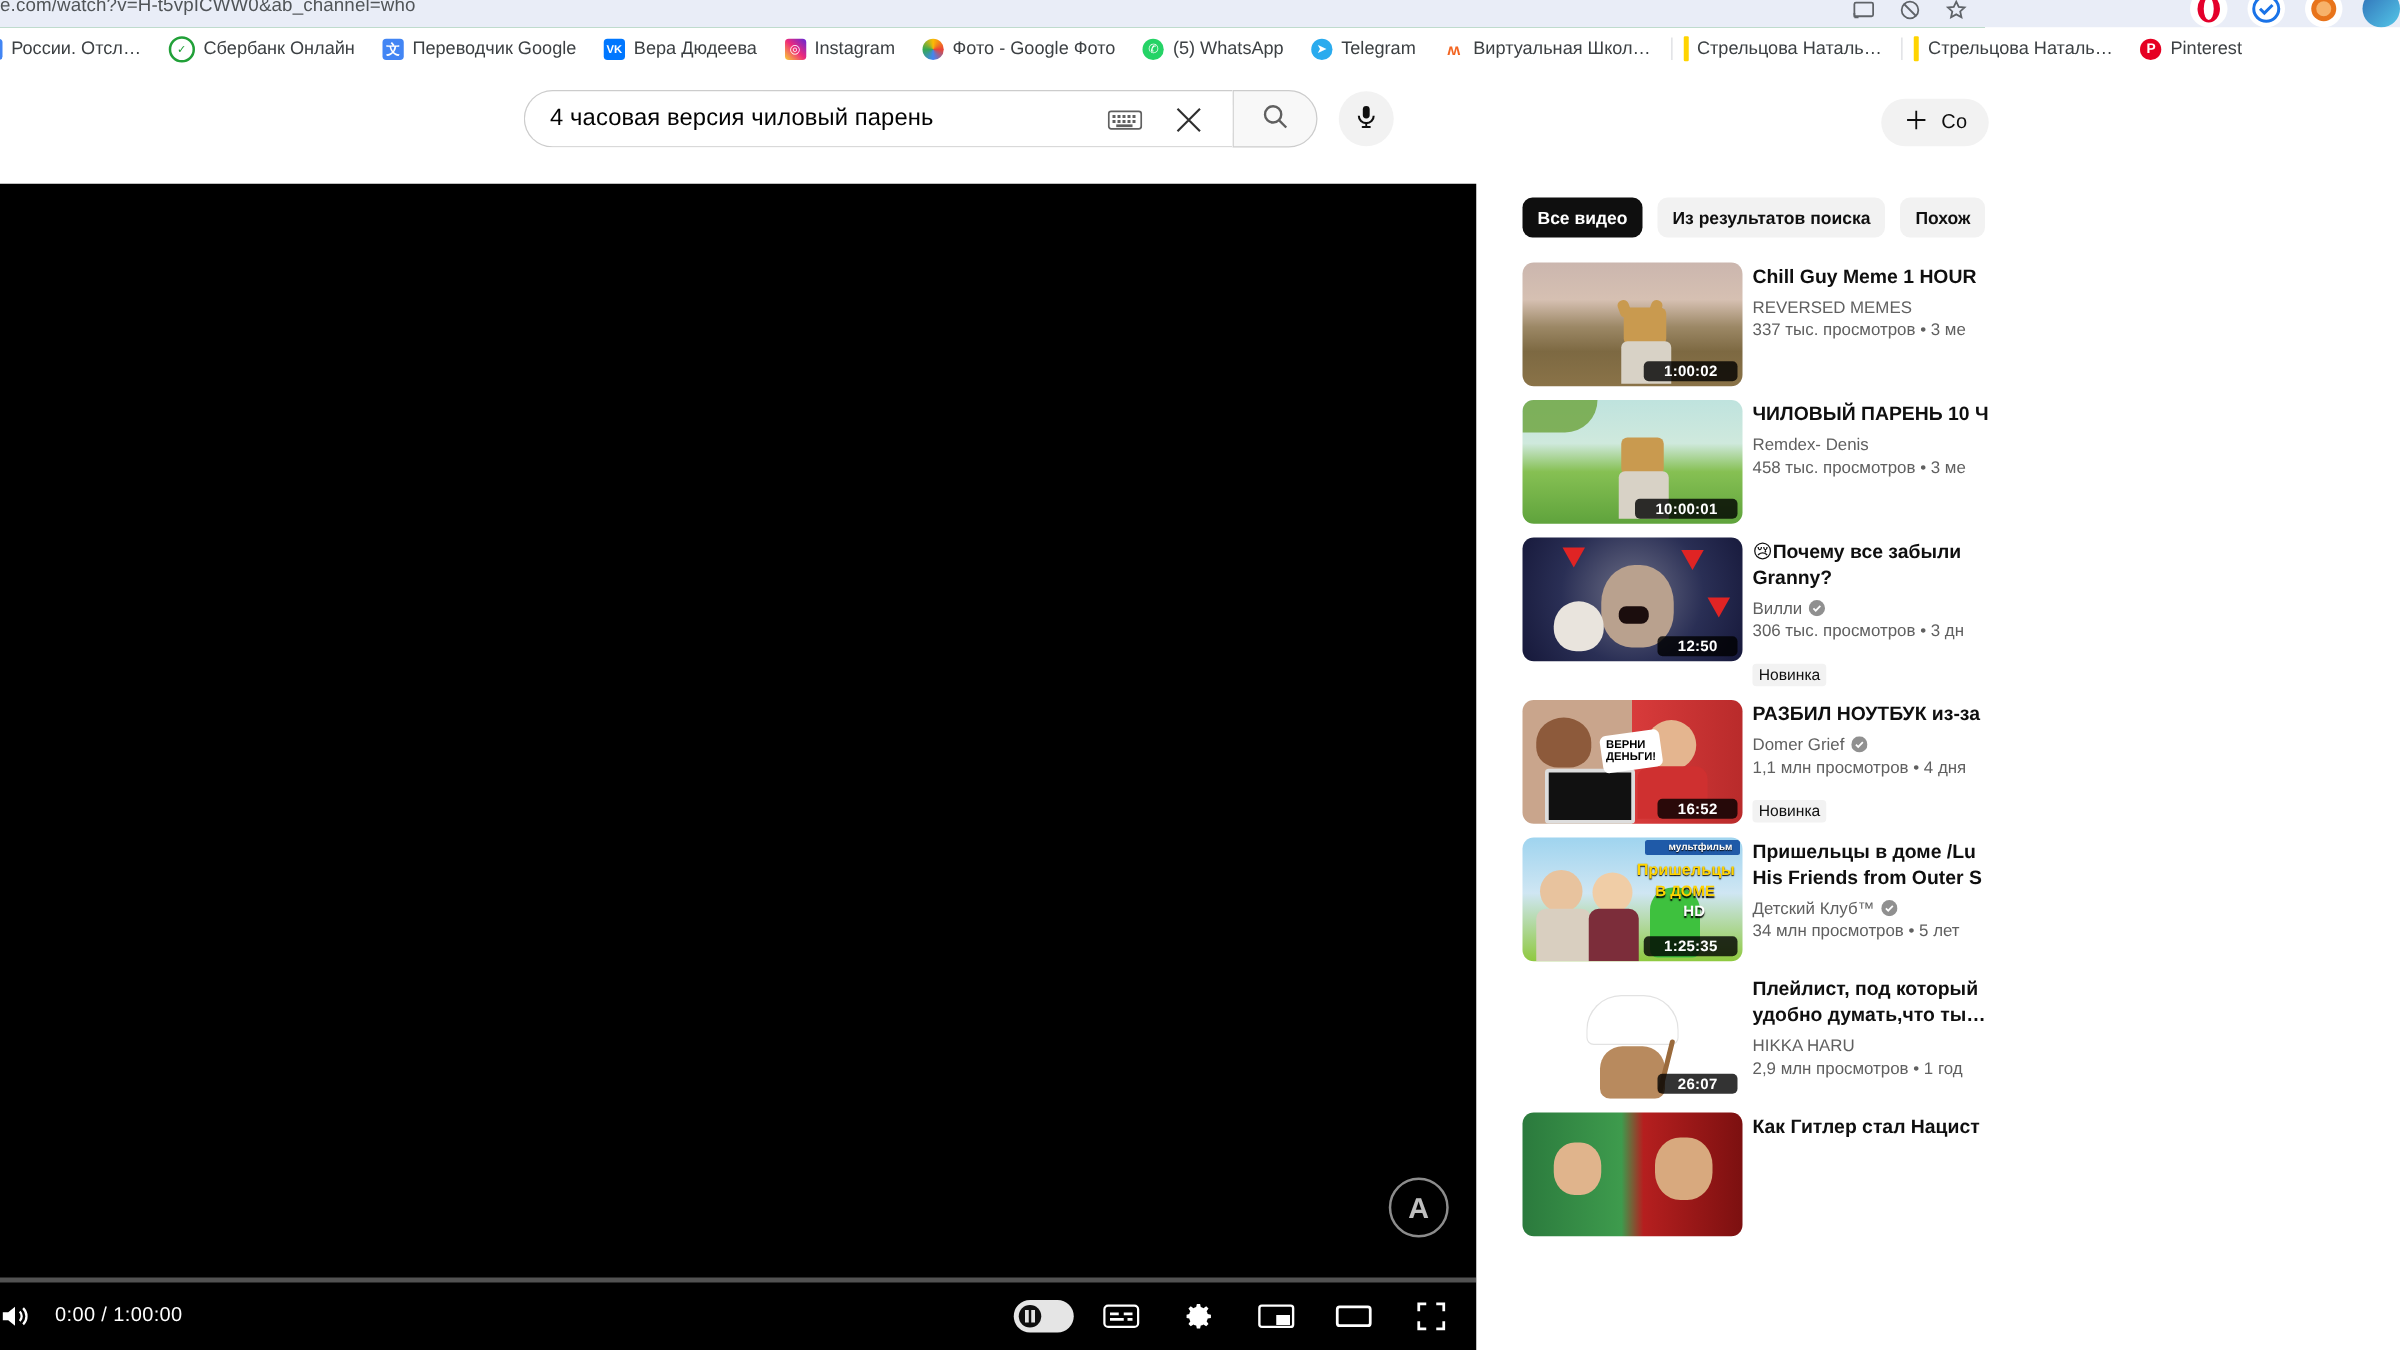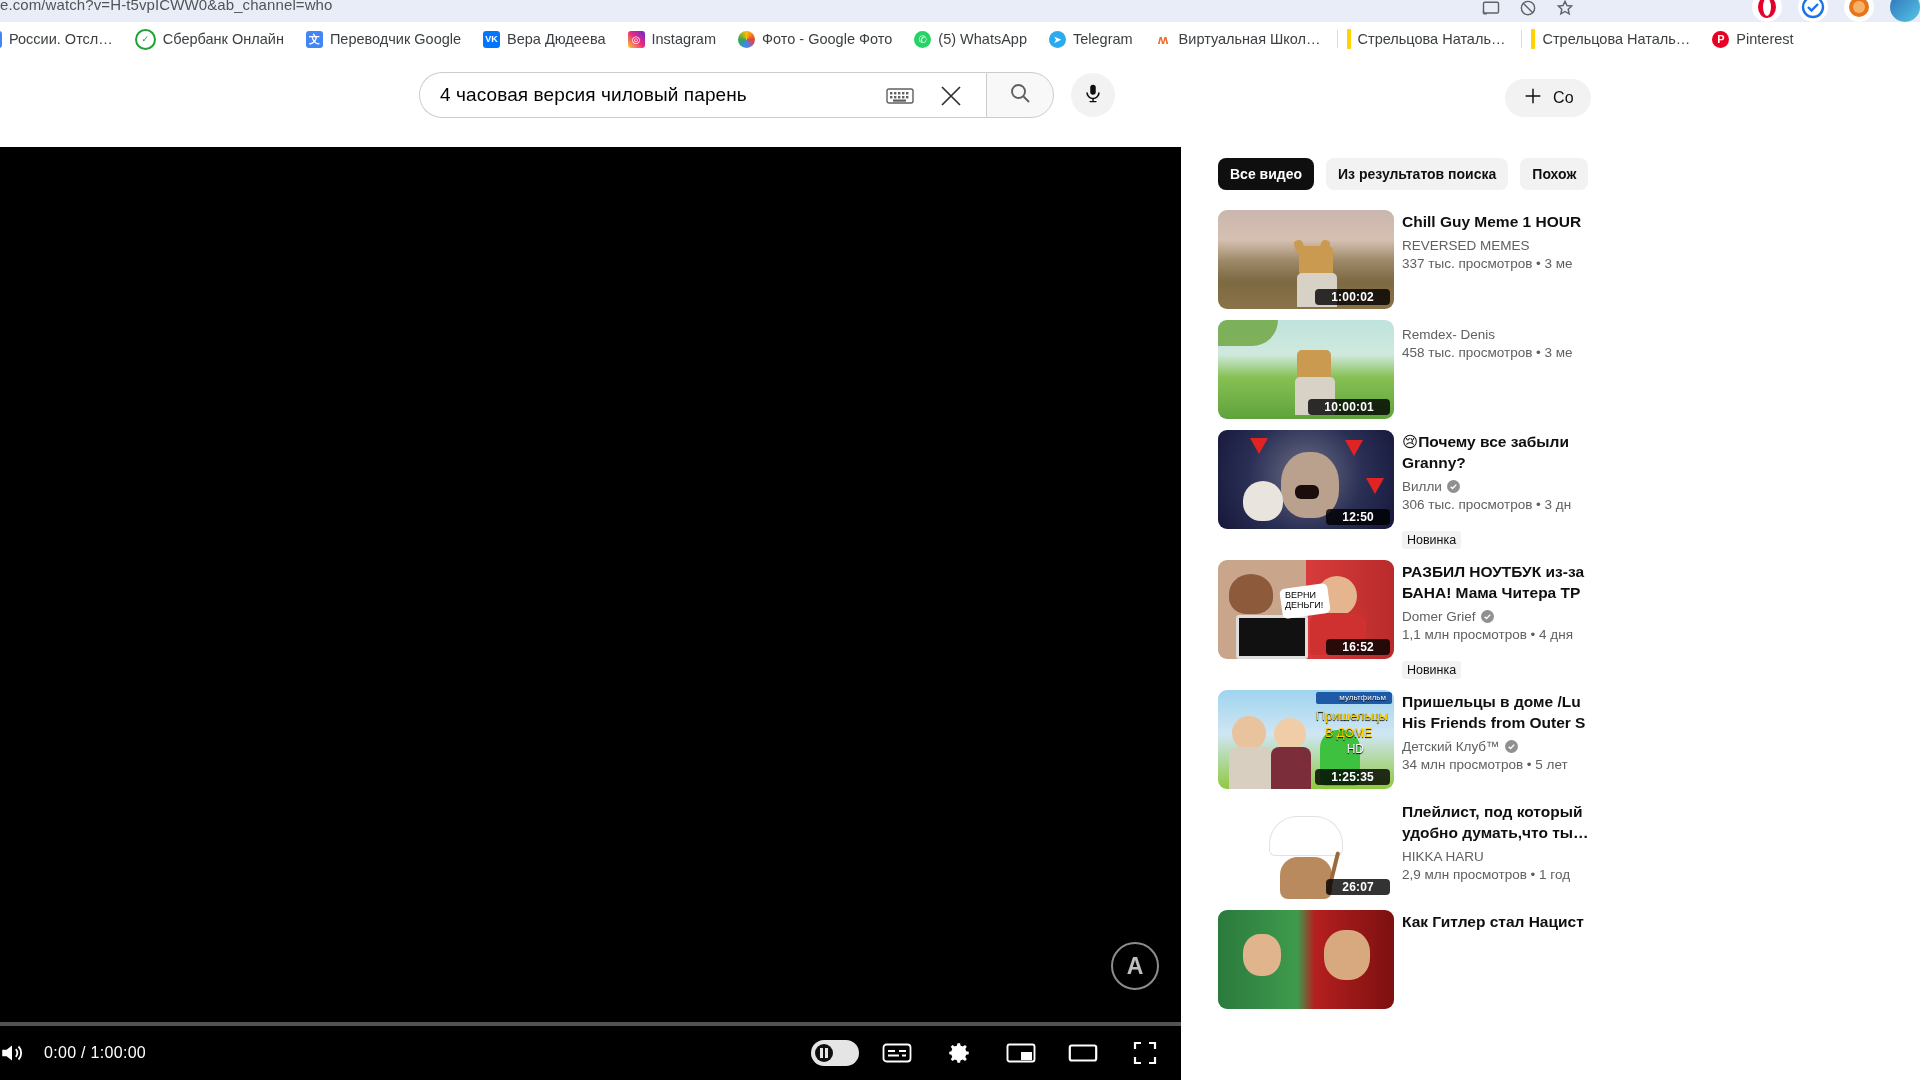--- a/index.html
+++ b/index.html
@@ -100,21 +100,21 @@
   .chill-ear{position:absolute;width:9px;height:14px;background:#c99a4f;border-radius:4px;}
   .granny-face{position:absolute;left:36%;top:22%;width:58px;height:66px;background:#b9a18e;border-radius:46% 46% 42% 42%;}
   .granny-cat{position:absolute;left:14%;top:52%;width:40px;height:40px;background:#e9e4dd;border-radius:50% 50% 45% 45%;}
   .arrow-red{position:absolute;width:0;height:0;border-left:9px solid transparent;
              border-right:9px solid transparent;border-top:16px solid #e02424;}
   .chef-hat{position:absolute;left:50%;top:16%;transform:translateX(-50%);
             width:74px;height:40px;background:#fff;border-radius:28px 28px 6px 6px;
             box-shadow:0 0 0 1px #e2e2e2 inset;}
   .chef-body{position:absolute;left:50%;top:58%;transform:translateX(-50%);
              width:52px;height:42px;background:#b88a5e;border-radius:18px 18px 8px 8px;}
-  .ttag{position:absolute;font-size:9px;font-weight:400;color:#fff;text-shadow:0 1px 1px #000;}
+  .ttag{position:absolute;font-size:9px;font-weight:700;color:#fff;text-shadow:0 1px 1px #000;}
 </style>
 </head>
 <body>
 
 <div class="chrome">
 
   <div class="urlbar-row">
     <div class="url-text">e.com/watch?v=H-t5vpICWW0&amp;ab_channel=who</div>
 
     <div class="chrome-icons">
@@ -366,20 +366,23 @@
     </div>
 
     <div class="vrow">
       <div class="thumb t-grass">
         <div style="position:absolute;left:0;top:0;width:60px;height:26px;background:#6ba23a;border-radius:0 0 40px 0;opacity:.8;"></div>
         <div class="chill-head" style="left:45%;top:30%;"></div>
         <div class="chill-body" style="left:44%;top:58%;height:38px;"></div>
         <span class="dur">10:00:01</span>
       </div>
       <div class="vmeta">
+        <div class="vtitle">
+          <span>ЧИЛОВЫЙ ПАРЕНЬ 10 Ч</span>
+        </div>
         <div class="vchan">
           <span>Remdex- Denis</span>
         </div>
         <div class="vstats">458 тыс. просмотров  • 3 ме</div>
       </div>
     </div>
 
     <div class="vrow">
       <div class="thumb t-granny">
         <div class="arrow-red" style="left:18%;top:8%;"></div>
@@ -413,21 +416,20 @@
         <div style="position:absolute;left:10%;top:56%;width:66px;height:38px;background:#111;border-radius:3px;border:3px solid #ddd;"></div>
         <div style="position:absolute;left:56%;top:16%;width:40px;height:40px;background:#e4b58f;border-radius:50%;"></div>
         <div style="position:absolute;left:52%;top:54%;width:56px;height:42px;background:#cf3030;border-radius:10px 10px 0 0;"></div>
         <div style="position:absolute;left:36%;top:26%;width:48px;height:30px;background:#fff;border-radius:5px;transform:rotate(-8deg);"></div>
         <span class="ttag" style="left:38%;top:30%;color:#000;text-shadow:none;">ВЕРНИ<br>ДЕНЬГИ!</span>
         <span class="dur">16:52</span>
       </div>
       <div class="vmeta">
         <div class="vtitle">
           <span>РАЗБИЛ НОУТБУК из-за</span>
-          <span class="l2">БАНА! Мама Читера ТР</span>
         </div>
         <div class="vchan">
           <span>Domer Grief</span>
           <svg class="verif" viewBox="0 0 14 14">
             <circle cx="7" cy="7" r="7" fill="#909090"></circle>
               <path d="M4 7.2l2 2 4-4.2" stroke="#fff" stroke-width="1.5" fill="none"></path>
           </svg>
         </div>
         <div class="vstats">1,1 млн просмотров  • 4 дня</div>
         <span class="newbadge">Новинка</span>

